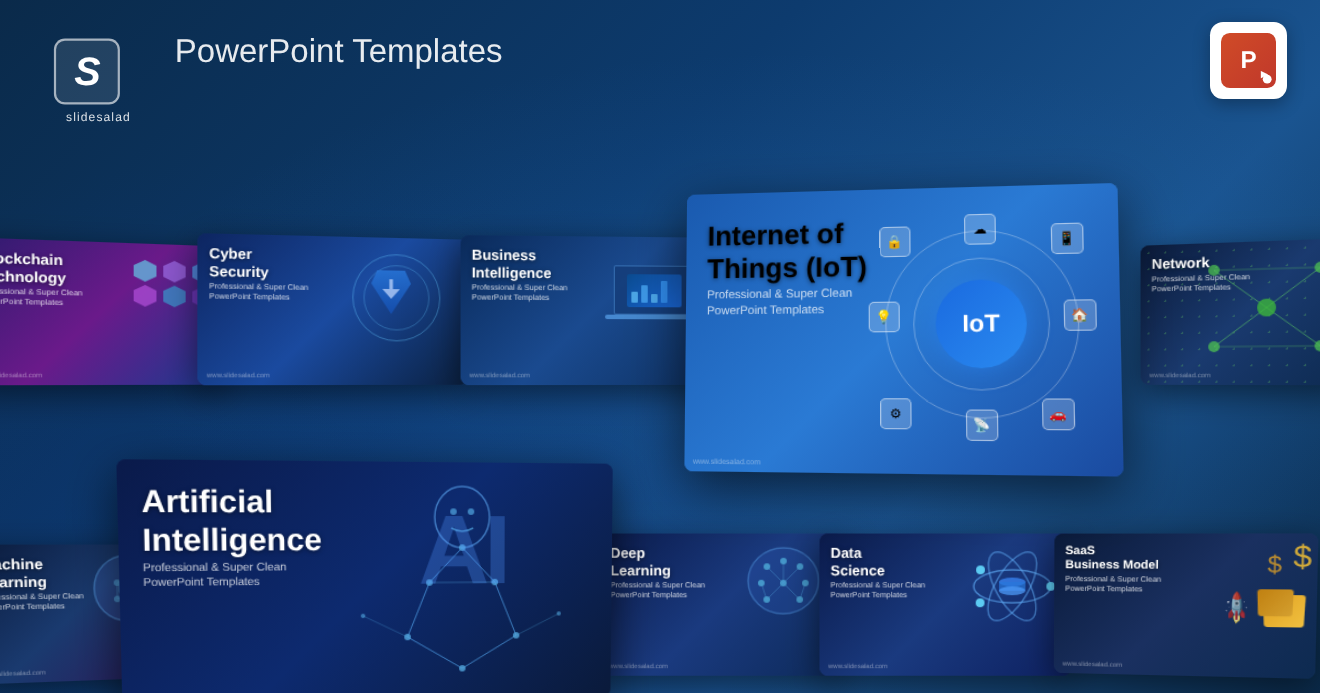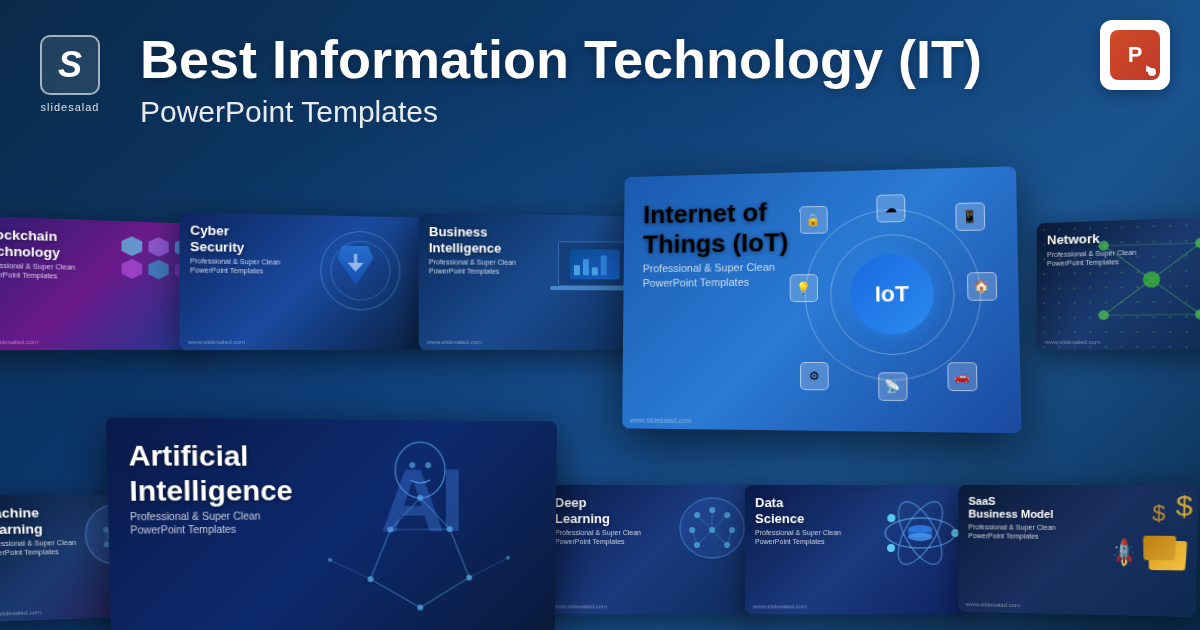--- a/index.html
+++ b/index.html
@@ -59,20 +59,21 @@
       font-size: 36px;
       font-weight: 900;
       color: white;
       font-style: italic;
     }
 
     .logo-text {
       color: rgba(255,255,255,0.85);
       font-size: 11px;
       letter-spacing: 1px;
+      margin-left: 20px;
     }
 
     .title-area {
       flex: 1;
     }
 
     .main-title {
       font-size: 54px;
       font-weight: 900;
       color: white;
@@ -351,21 +352,20 @@
 
 <div class="header">
   <div class="logo-area">
     <div class="logo-box">
       <span class="logo-s">S</span>
     </div>
     <span class="logo-text">slidesalad</span>
   </div>
 
   <div class="title-area">
-    <h1 class="main-title">Best Information Technology (IT)</h1>
     <p class="sub-title">PowerPoint Templates</p>
   </div>
 </div>
 
 <div class="ppt-icon">
   <div class="ppt-inner">
     <span class="ppt-p">P</span>
     <span style="position:absolute;bottom:6px;right:5px;color:white;font-size:11px;font-weight:900;">►</span>
     <div class="ppt-dot"></div>
   </div>

